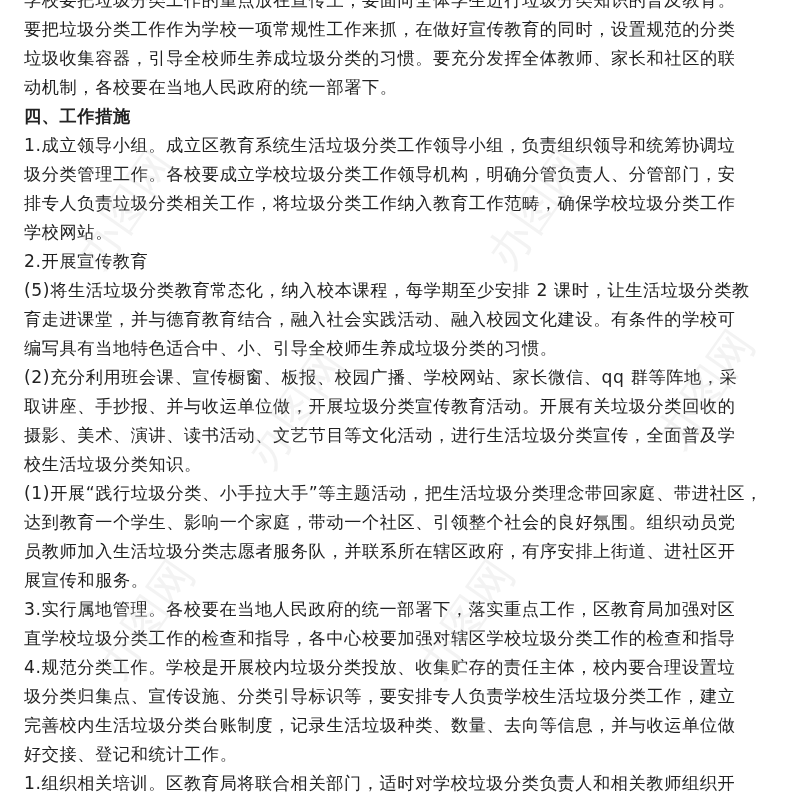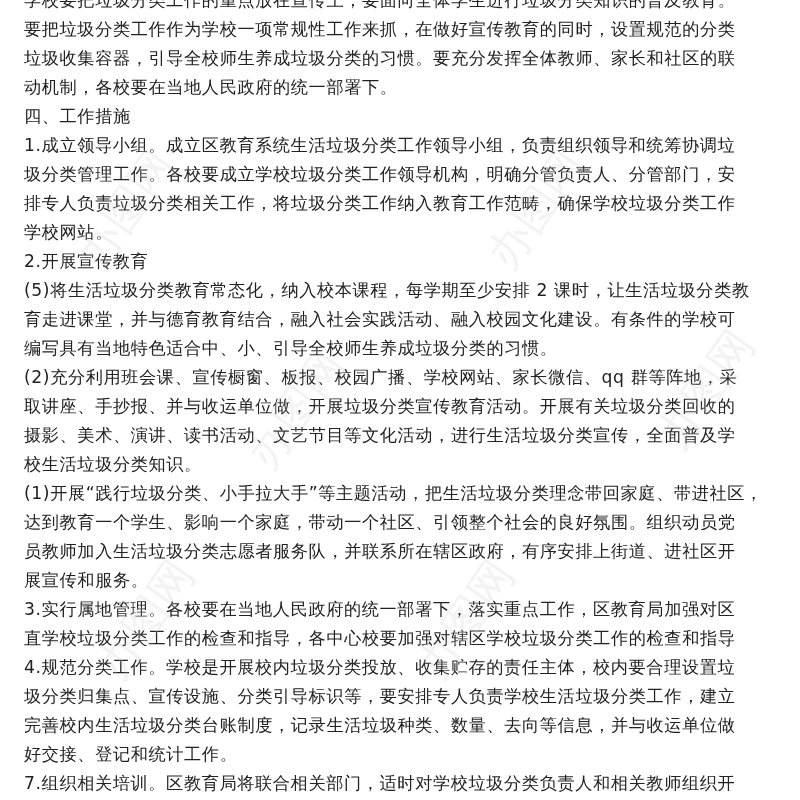--- a/index.html
+++ b/index.html
@@ -25,21 +25,21 @@
       position: absolute;
       left: 24px;
       width: 760px;
       height: 29px;
       font-size: 17.2px;
       line-height: 29px;
       white-space: nowrap;
       letter-spacing: 0.6px;
     }
     .line.heading {
-      font-weight: normal;
+      font-weight: bold;
     }
     .watermark {
       position: absolute;
       font-size: 44px;
       color: rgba(200,200,200,0.22);
       transform: rotate(-55deg);
       white-space: nowrap;
       pointer-events: none;
       font-family: "DejaVu Sans", sans-serif;
     }
@@ -68,21 +68,21 @@
   <div class="line" style="top:493px">(1)开展“践行垃圾分类、小手拉大手”等主题活动，把生活垃圾分类理念带回家庭、带进社区，</div>
   <div class="line" style="top:522px">达到教育一个学生、影响一个家庭，带动一个社区、引领整个社会的良好氛围。组织动员党</div>
   <div class="line" style="top:551px">员教师加入生活垃圾分类志愿者服务队，并联系所在辖区政府，有序安排上街道、进社区开</div>
   <div class="line" style="top:580px">展宣传和服务。</div>
   <div class="line" style="top:609px">3.实行属地管理。各校要在当地人民政府的统一部署下，落实重点工作，区教育局加强对区</div>
   <div class="line" style="top:638px">直学校垃圾分类工作的检查和指导，各中心校要加强对辖区学校垃圾分类工作的检查和指导</div>
   <div class="line" style="top:667px">4.规范分类工作。学校是开展校内垃圾分类投放、收集贮存的责任主体，校内要合理设置垃</div>
   <div class="line" style="top:696px">圾分类归集点、宣传设施、分类引导标识等，要安排专人负责学校生活垃圾分类工作，建立</div>
   <div class="line" style="top:725px">完善校内生活垃圾分类台账制度，记录生活垃圾种类、数量、去向等信息，并与收运单位做</div>
   <div class="line" style="top:754px">好交接、登记和统计工作。</div>
-  <div class="line" style="top:783px">7.组织相关培训。区教育局将联合相关部门，适时对学校垃圾分类负责人和相关教师组织开</div>
+  <div class="line" style="top:783px">1.组织相关培训。区教育局将联合相关部门，适时对学校垃圾分类负责人和相关教师组织开</div>
   <div class="line" style="top:812px">展垃圾分类培训工作，培训覆盖属地内所有学校。学校垃圾分类负责人要把培训内容应用到</div>
 </div>
 
 <div class="watermark" style="left:60px;top:180px">办图网</div>
 <div class="watermark" style="left:470px;top:180px">办图网</div>
 <div class="watermark" style="left:230px;top:380px">办图网</div>
 <div class="watermark" style="left:80px;top:590px">办图网</div>
 <div class="watermark" style="left:400px;top:590px">办图网</div>
 <div class="watermark" style="left:640px;top:360px">办图网</div>
 

